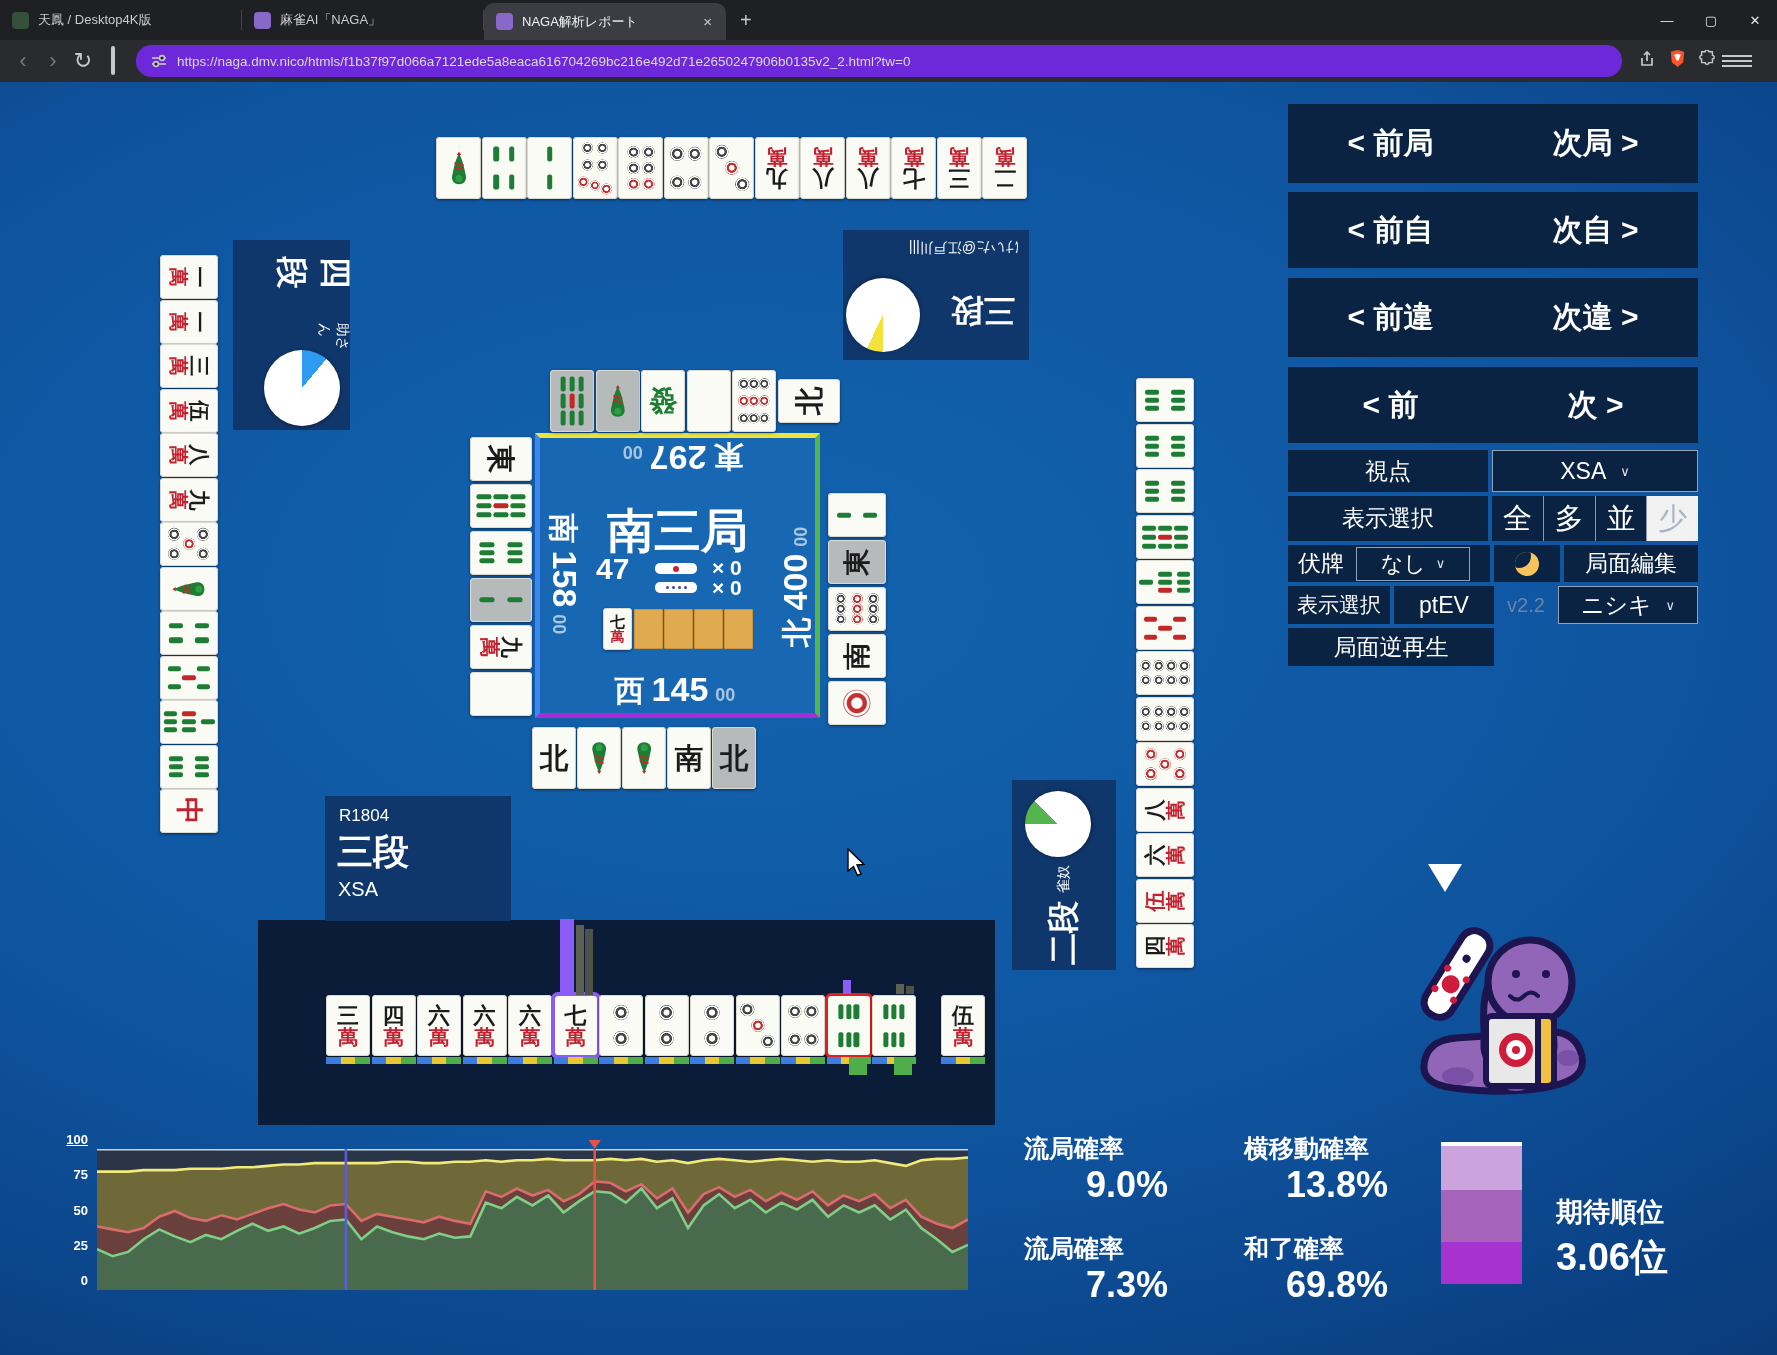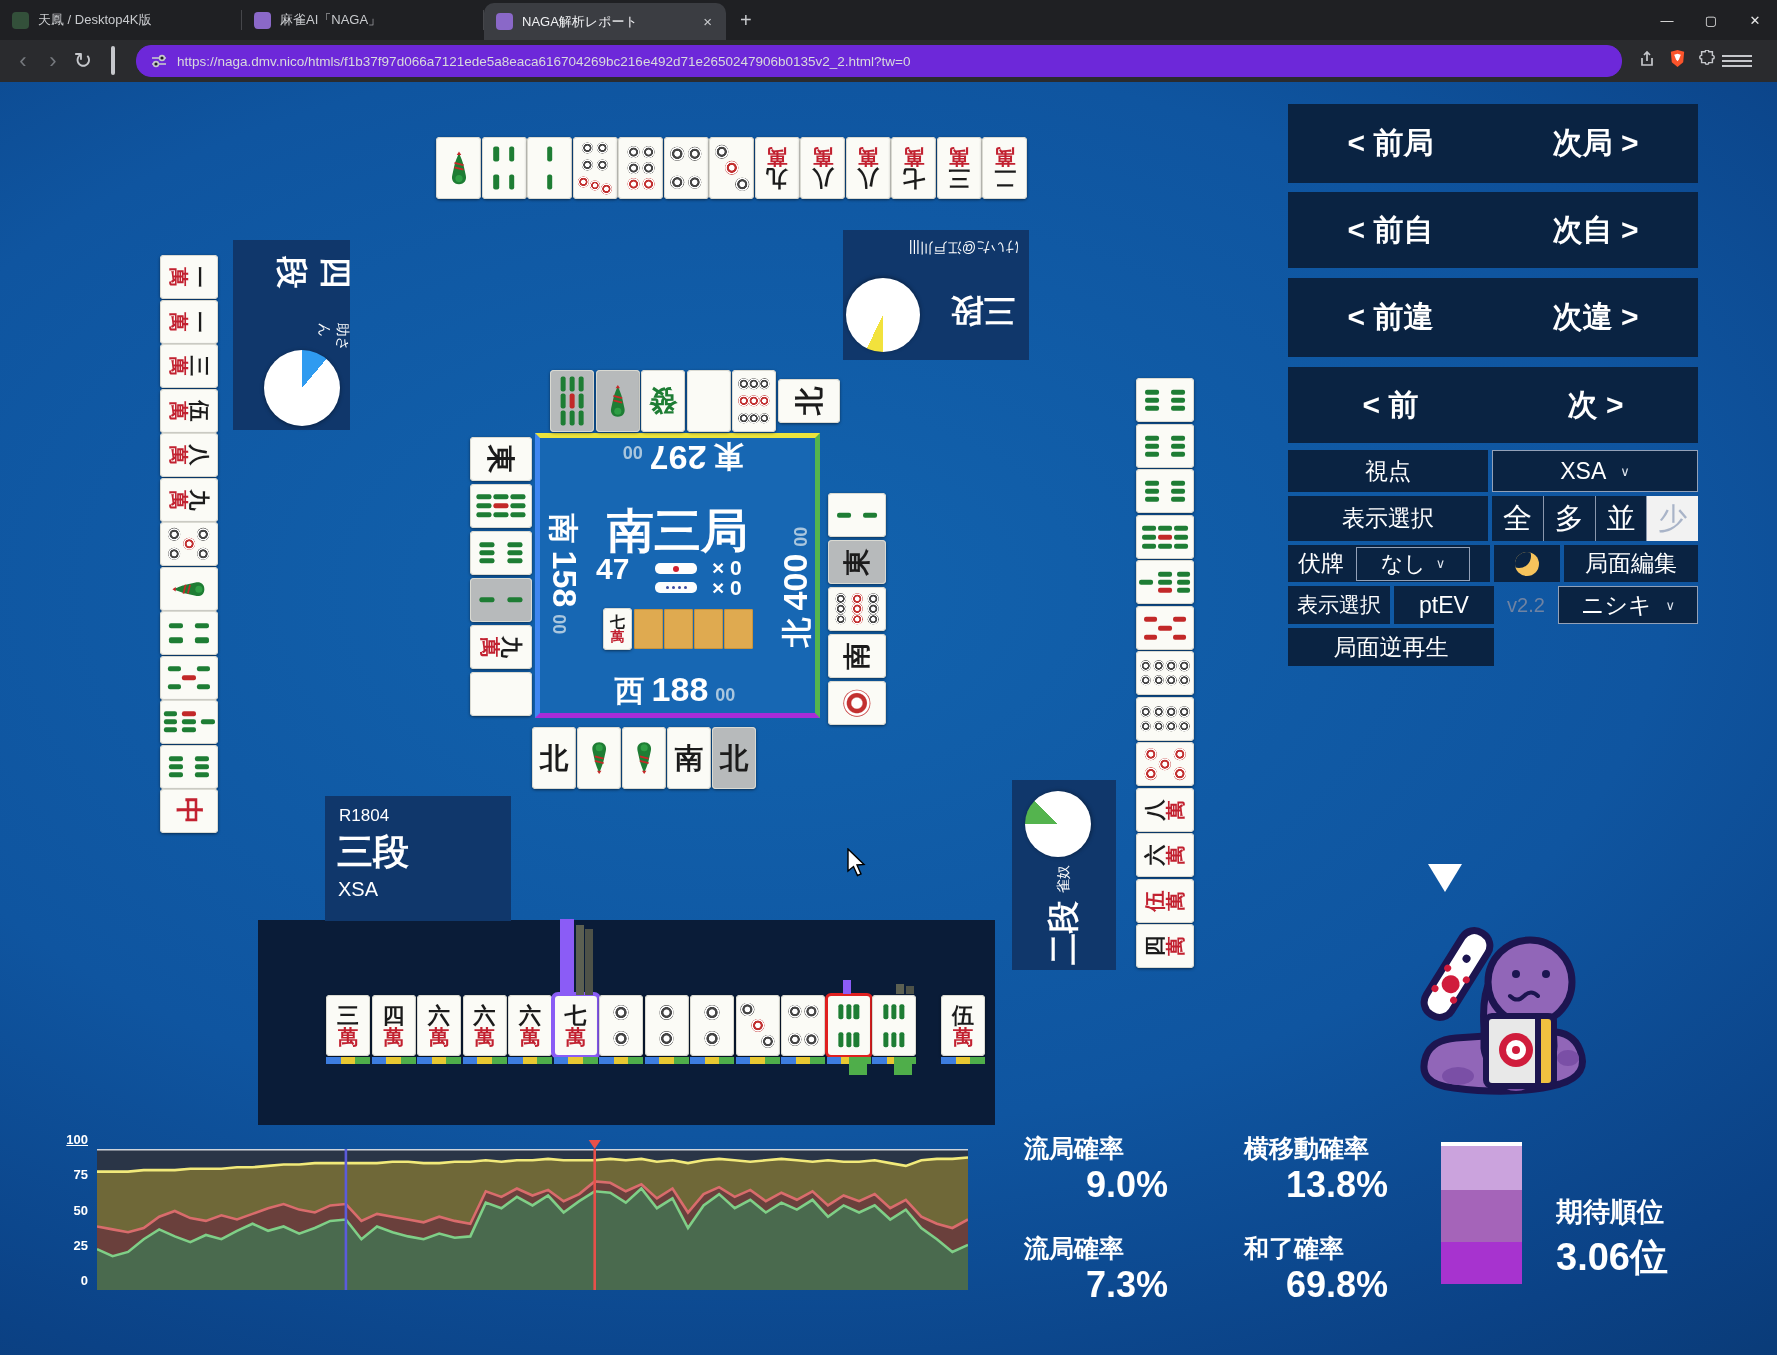--- a/index.html
+++ b/index.html
@@ -165,21 +165,21 @@
   </div>
 
   <div class="score" style="left:722px;top:484px;width:150px;transform:rotate(-90deg);">
     <span class="wind">北</span>
         <span class="val">400</span>
         <span class="sub">00</span>
   </div>
 
   <div class="score" style="left:600px;top:588px;width:150px;">
     <span class="wind">西</span>
-        <span class="val">188</span>
+        <span class="val">145</span>
         <span class="sub">00</span>
   </div>
 
   <div class="abs" style="left:596px;top:470px;color:#fff;font-size:30px;font-weight:bold;"><span>47</span></div>
   <div class="stickpill" style="left:655px;top:481px;">
         <span class="rd"></span>
       </div>
   <div class="stickpill" style="left:655px;top:500px;">
         <span class="sd"></span>
         <span class="sd"></span>

